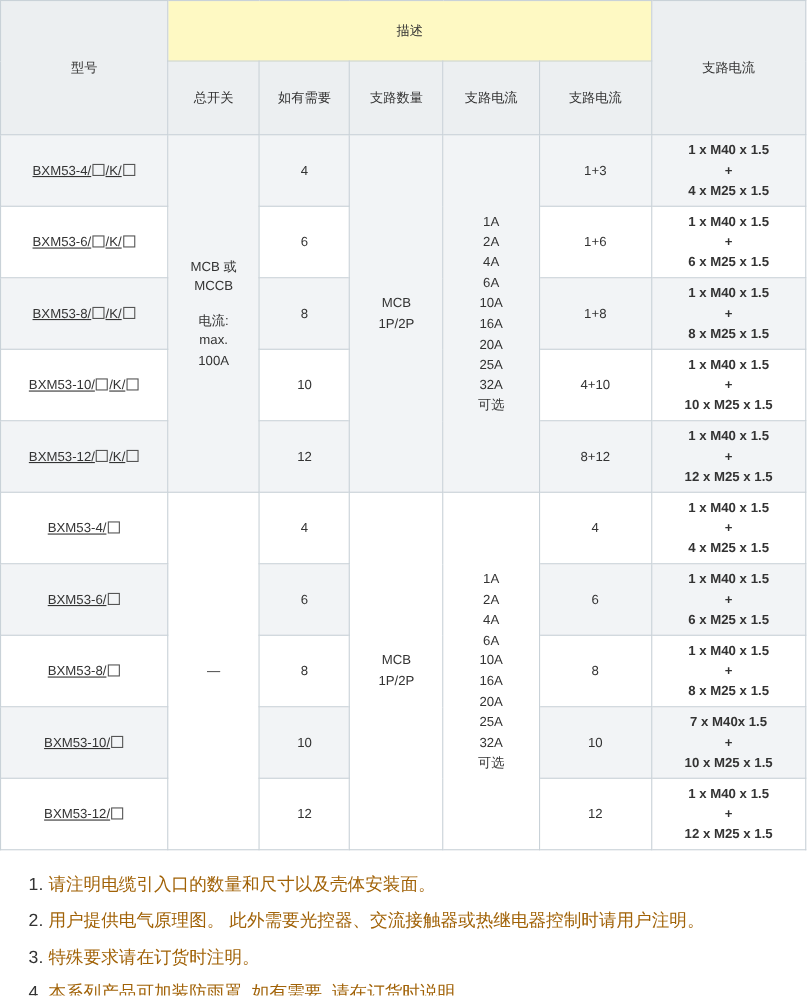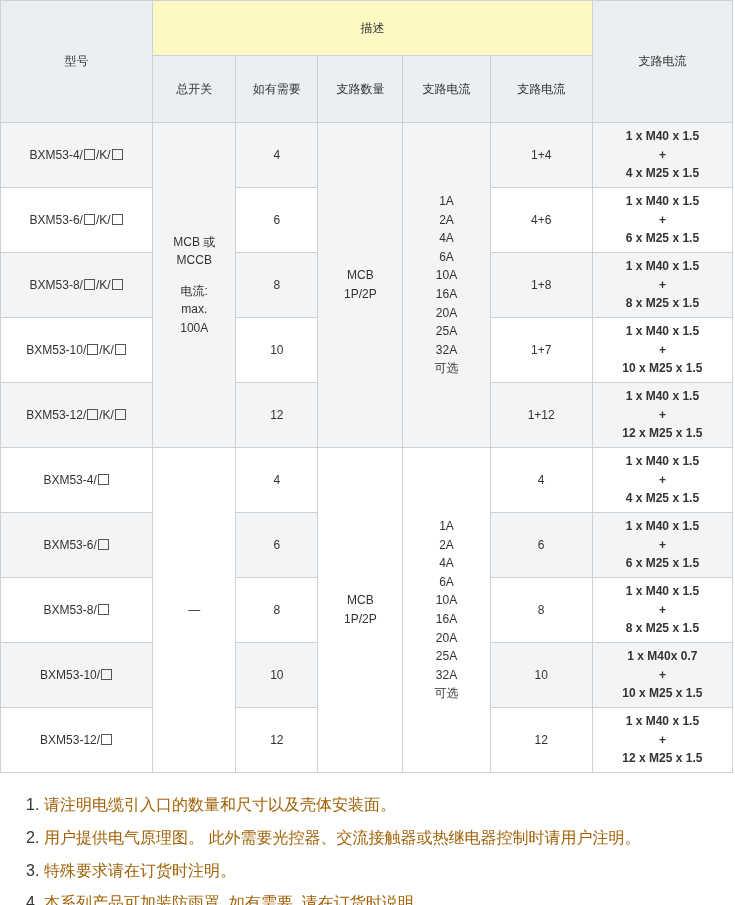--- a/index.html
+++ b/index.html
@@ -43,20 +43,21 @@
     height: 28px;
   }
   .hdr-tall {
     background: #eceff1;
   }
   .rowA { background: #f2f4f6; }
   .rowB { background: #ffffff; }
   .model-cell {
     text-align: left;
     padding-left: 10px;
+    text-decoration: underline;
   }
   .sq {
     display: inline-block;
     width: 9px;
     height: 9px;
     border: 1px solid #555;
     vertical-align: -1px;
     margin: 0 1px;
     background: transparent;
   }
@@ -161,34 +162,34 @@
           <span class="cell-sub">2A</span>
           <span class="cell-sub">4A</span>
           <span class="cell-sub">6A</span>
           <span class="cell-sub">10A</span>
           <span class="cell-sub">16A</span>
           <span class="cell-sub">20A</span>
           <span class="cell-sub">25A</span>
           <span class="cell-sub">32A</span>
           <span class="cell-sub">可选</span>
         </td>
-        <td>1+4</td>
+        <td>1+3</td>
         <td class="multiline">
           <span class="entry-line">1 x M40 x 1.5</span>
           <span class="entry-line">+</span>
           <span class="entry-line">4 x M25 x 1.5</span>
         </td>
       </tr>
 
       <tr class="rowB" style="height:65px;">
         <td class="model-cell">
           <span>BXM53-6/</span><span class="sq"></span><span>/K/</span><span class="sq"></span>
         </td>
         <td>6</td>
-        <td>4+6</td>
+        <td>1+6</td>
         <td class="multiline">
           <span class="entry-line">1 x M40 x 1.5</span>
           <span class="entry-line">+</span>
           <span class="entry-line">6 x M25 x 1.5</span>
         </td>
       </tr>
 
       <tr class="rowA" style="height:65px;">
         <td class="model-cell">
           <span>BXM53-8/</span><span class="sq"></span><span>/K/</span><span class="sq"></span>
@@ -200,34 +201,34 @@
           <span class="entry-line">+</span>
           <span class="entry-line">8 x M25 x 1.5</span>
         </td>
       </tr>
 
       <tr class="rowB" style="height:65px;">
         <td class="model-cell">
           <span>BXM53-10/</span><span class="sq"></span><span>/K/</span><span class="sq"></span>
         </td>
         <td>10</td>
-        <td>1+7</td>
+        <td>4+10</td>
         <td class="multiline">
           <span class="entry-line">1 x M40 x 1.5</span>
           <span class="entry-line">+</span>
           <span class="entry-line">10 x M25 x 1.5</span>
         </td>
       </tr>
 
       <tr class="rowA" style="height:65px;">
         <td class="model-cell">
           <span>BXM53-12/</span><span class="sq"></span><span>/K/</span><span class="sq"></span>
         </td>
         <td>12</td>
-        <td>1+12</td>
+        <td>8+12</td>
         <td class="multiline">
           <span class="entry-line">1 x M40 x 1.5</span>
           <span class="entry-line">+</span>
           <span class="entry-line">12 x M25 x 1.5</span>
         </td>
       </tr>
 
       <tr class="rowB" style="height:65px;">
         <td class="model-cell">
           <span>BXM53-4/</span><span class="sq"></span>
@@ -284,21 +285,21 @@
         </td>
       </tr>
 
       <tr class="rowA" style="height:65px;">
         <td class="model-cell">
           <span>BXM53-10/</span><span class="sq"></span>
         </td>
         <td>10</td>
         <td>10</td>
         <td class="multiline">
-          <span class="entry-line">1 x M40x 0.7</span>
+          <span class="entry-line">7 x M40x 1.5</span>
           <span class="entry-line">+</span>
           <span class="entry-line">10 x M25 x 1.5</span>
         </td>
       </tr>
 
       <tr class="rowB" style="height:65px;">
         <td class="model-cell">
           <span>BXM53-12/</span><span class="sq"></span>
         </td>
         <td>12</td>

